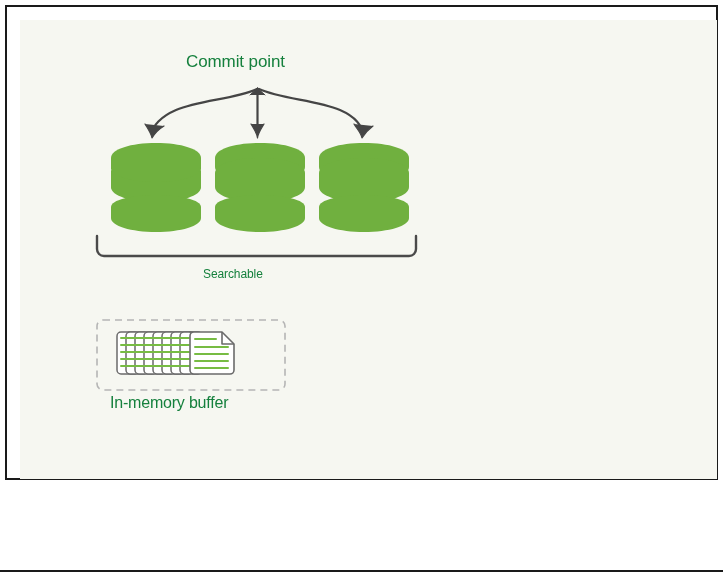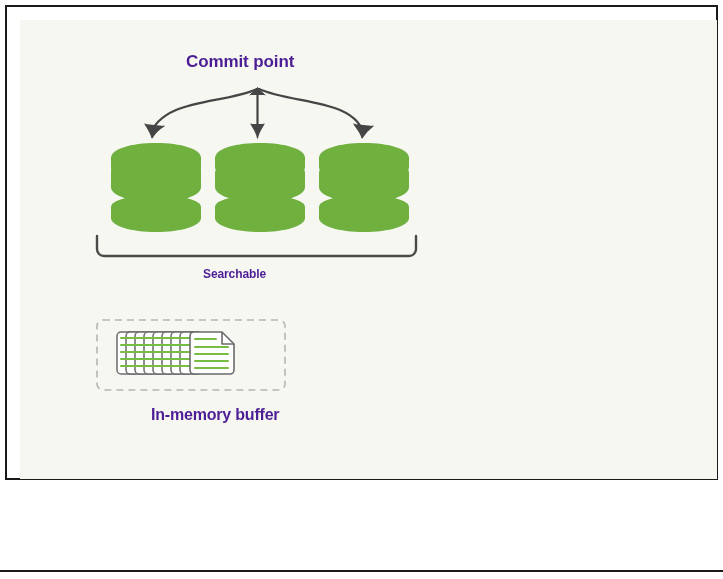--- a/index.html
+++ b/index.html
@@ -44,43 +44,42 @@
     left: 0px;
     top: 570px;
     width: 723px;
     height: 2px;
     background: #1a1a1a;
   }
 
   
   .diagram-label {
     position: absolute;
-    color: #4c1d95;
-    font-weight: bold;
+    color: #15803d;
+    font-weight: normal;
     white-space: nowrap;
     font-family: "Liberation Sans", sans-serif;
   }
   #label-commit-point {
     left: 186px;
     top: 52px;
     font-size: 17px;
     letter-spacing: -0.1px;
   }
   #label-searchable {
     left: 203px;
     top: 267px;
     font-size: 12px;
     letter-spacing: -0.1px;
   }
   #label-in-memory-buffer {
     left: 110px;
-    top: 406px;
+    top: 394px;
     font-size: 16px;
     letter-spacing: -0.2px;
-    margin-left: 41px;
   }
 
   
   .svg-layer {
     position: absolute;
     left: 0;
     top: 0;
     width: 723px;
     height: 579px;
     pointer-events: none;

